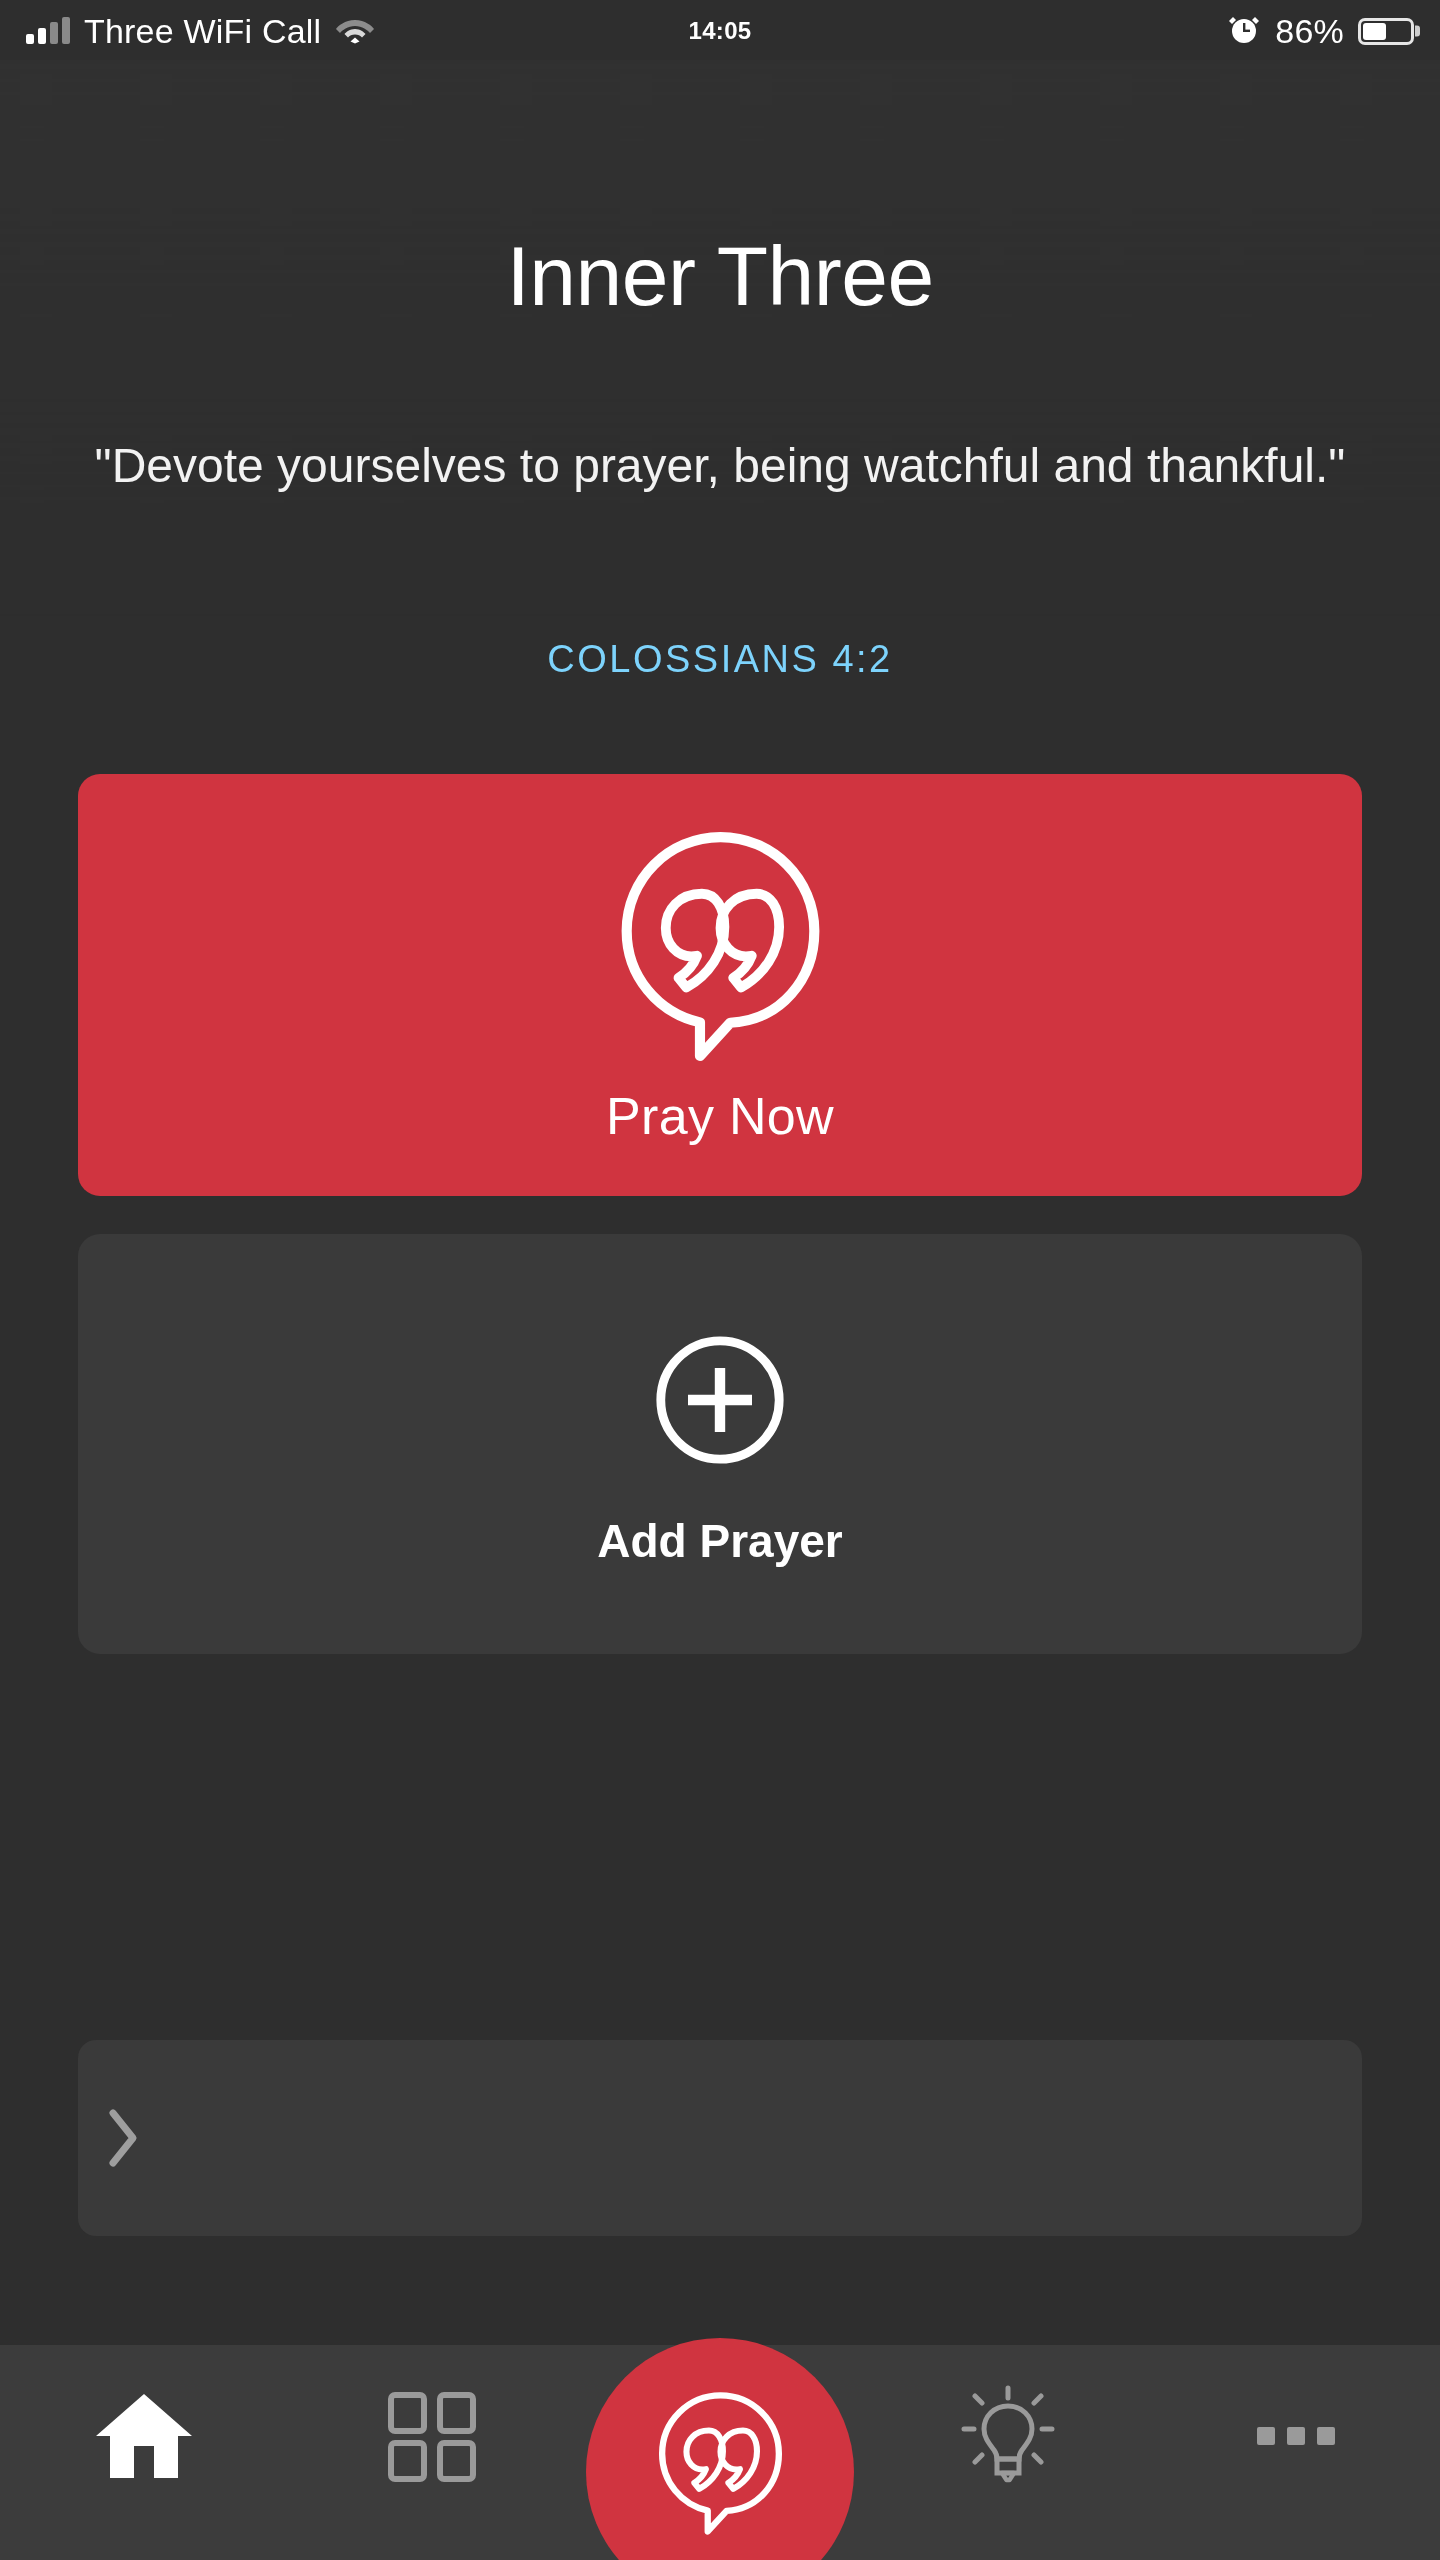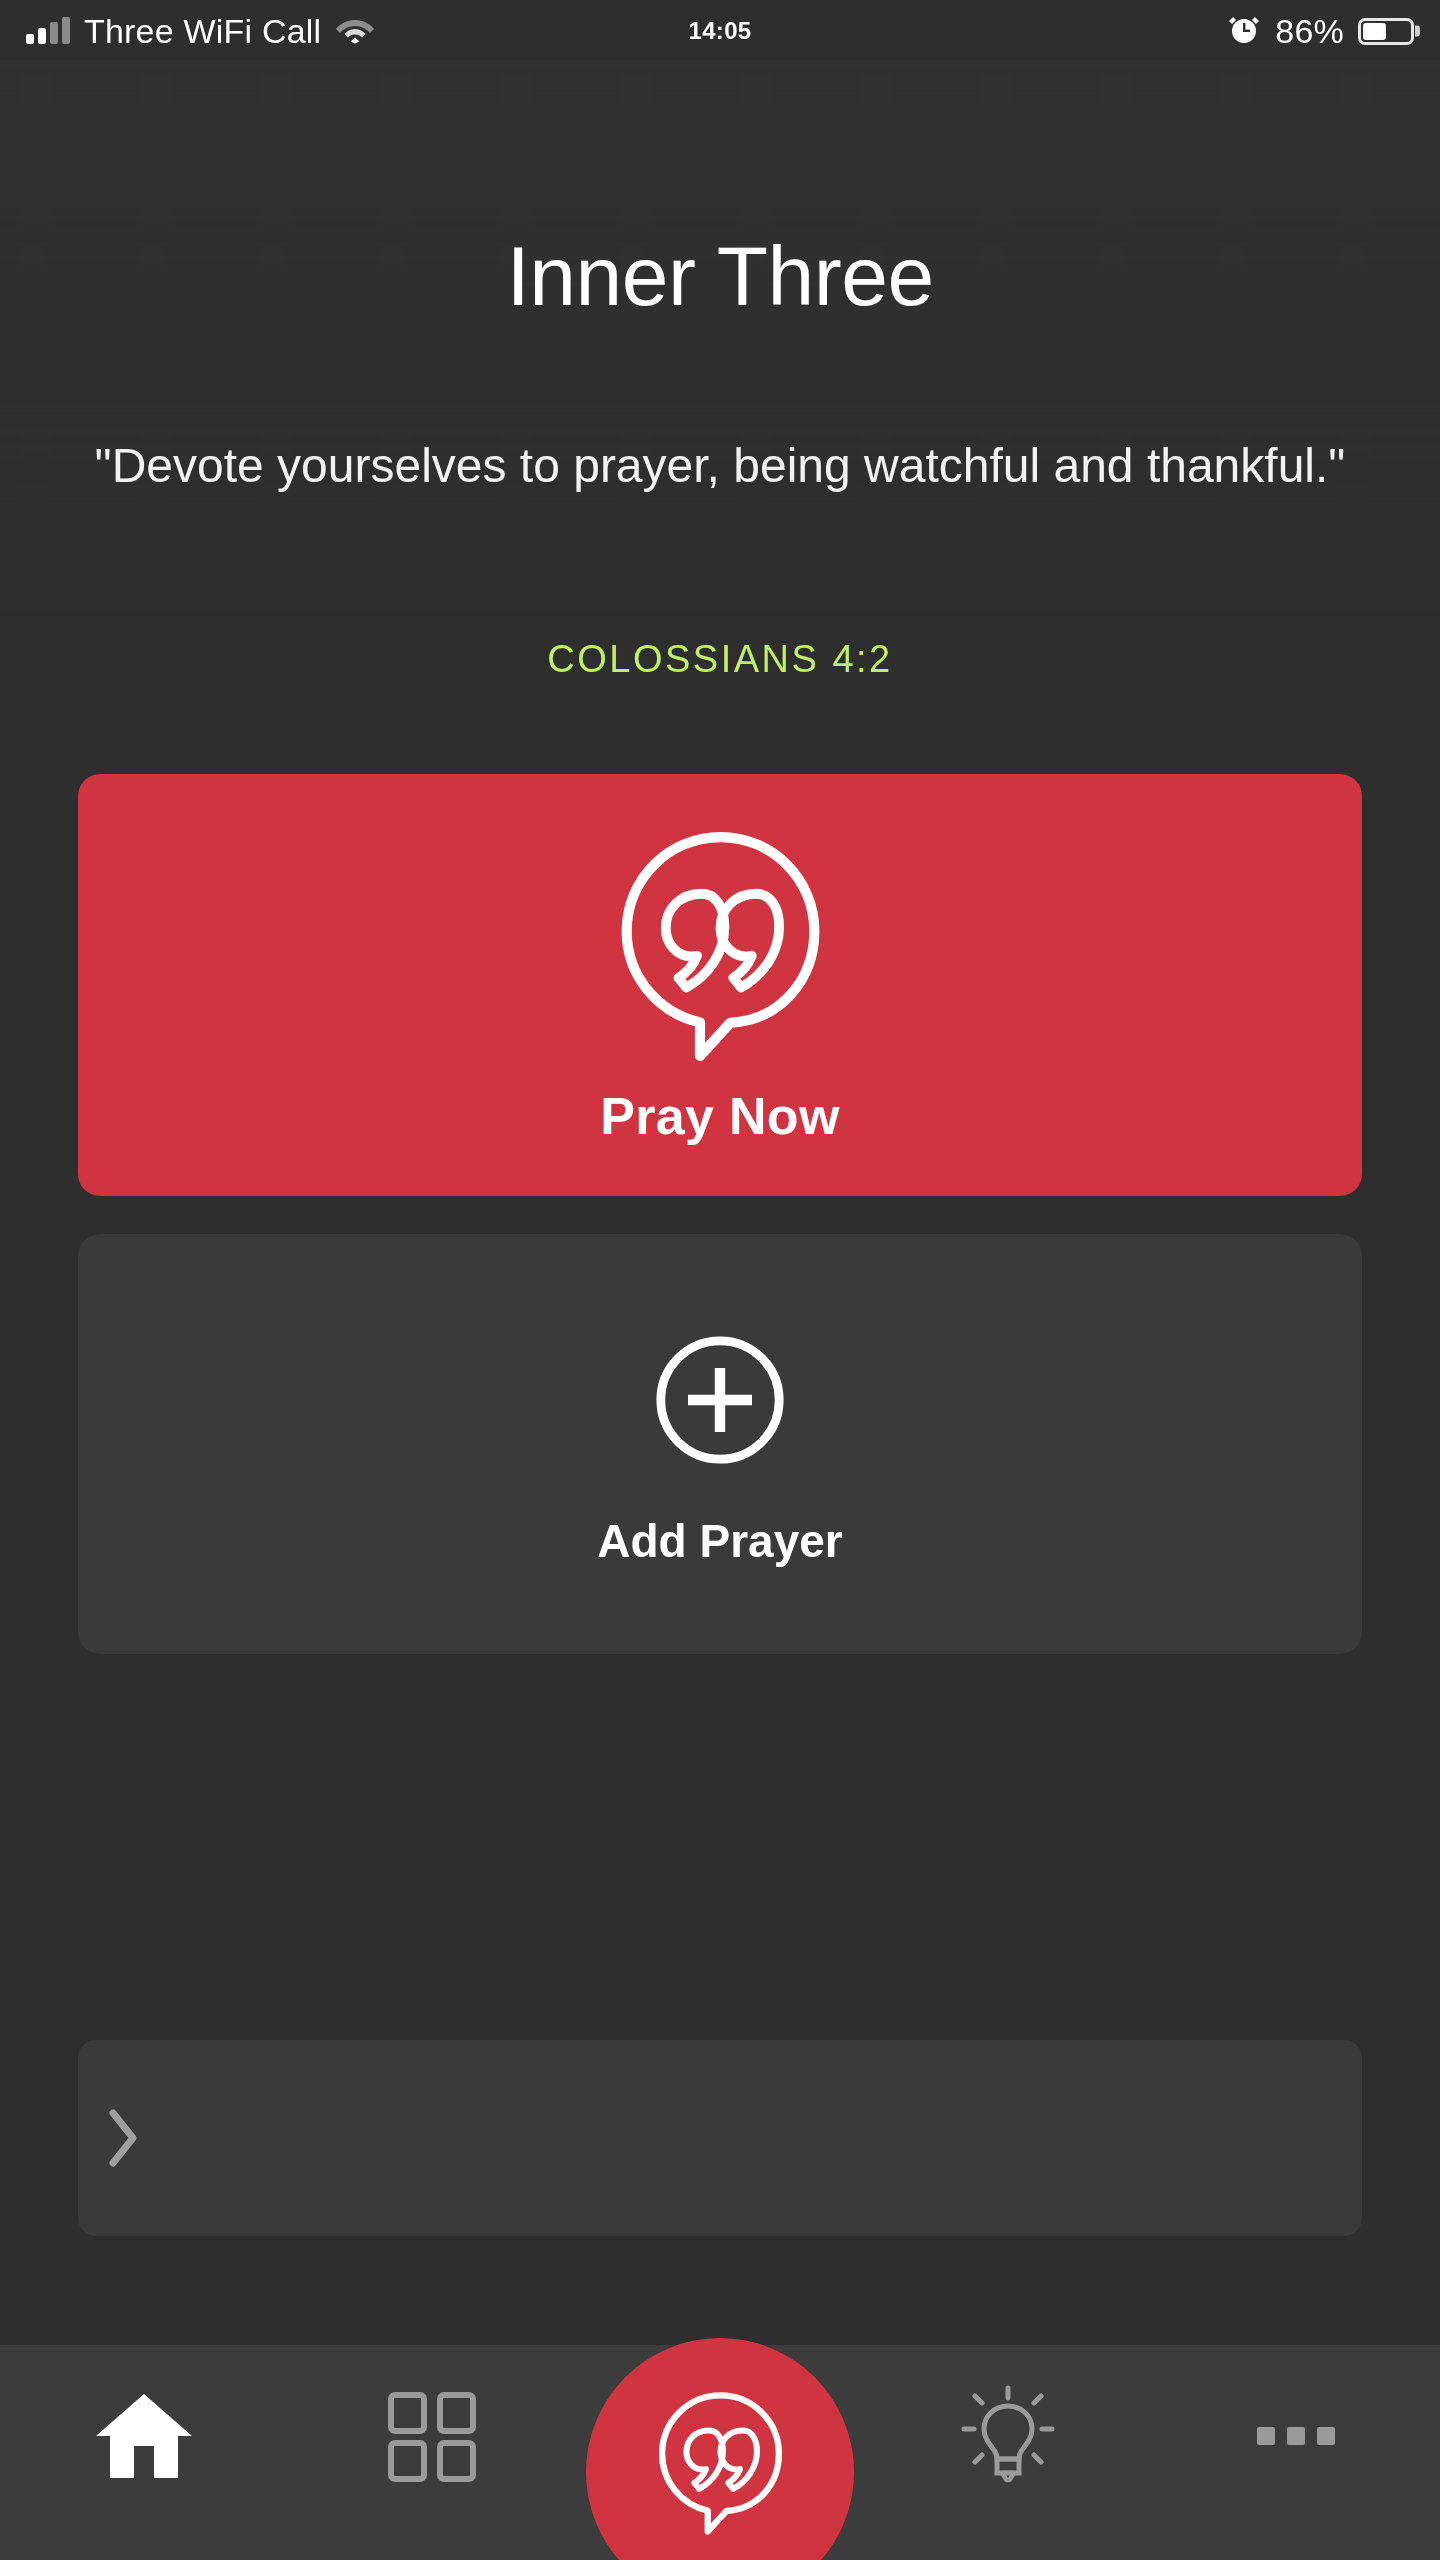--- a/index.html
+++ b/index.html
@@ -84,36 +84,36 @@
     letter-spacing:-.5px;
   }
   #verse-text {
     position:absolute; left:90px; top:438px; width:1260px;
     text-align:center;
     font-size:48px; line-height:1.15; font-weight:400; color:#f2f2f2;
   }
   #verse-ref {
     position:absolute; left:0; top:638px; width:1440px;
     text-align:center;
-    font-size:38px; font-weight:400; color:#bef264;
+    font-size:38px; font-weight:400; color:#7dd3fc;
     letter-spacing:2.5px;
   }
 
   
   #pray-now {
     position:absolute; left:78px; top:774px;
     width:1284px; height:422px;
     background:#d03440; border-radius:22px;
     display:flex; flex-direction:column;
     align-items:center; justify-content:center;
     gap:16px; cursor:pointer;
   }
   #pray-now .bubble { width:215px; height:245px; }
   #pray-now .label {
-    font-size:52px; font-weight:700; color:#ffffff; letter-spacing:.3px;
+    font-size:52px; font-weight:400; color:#ffffff; letter-spacing:.3px;
   }
 
   
   #action-row {
     position:absolute; left:78px; top:1234px;
     width:1284px; height:420px;
     display:flex; gap:40px;
   }
   .action-card {
     flex:1 1 0;

